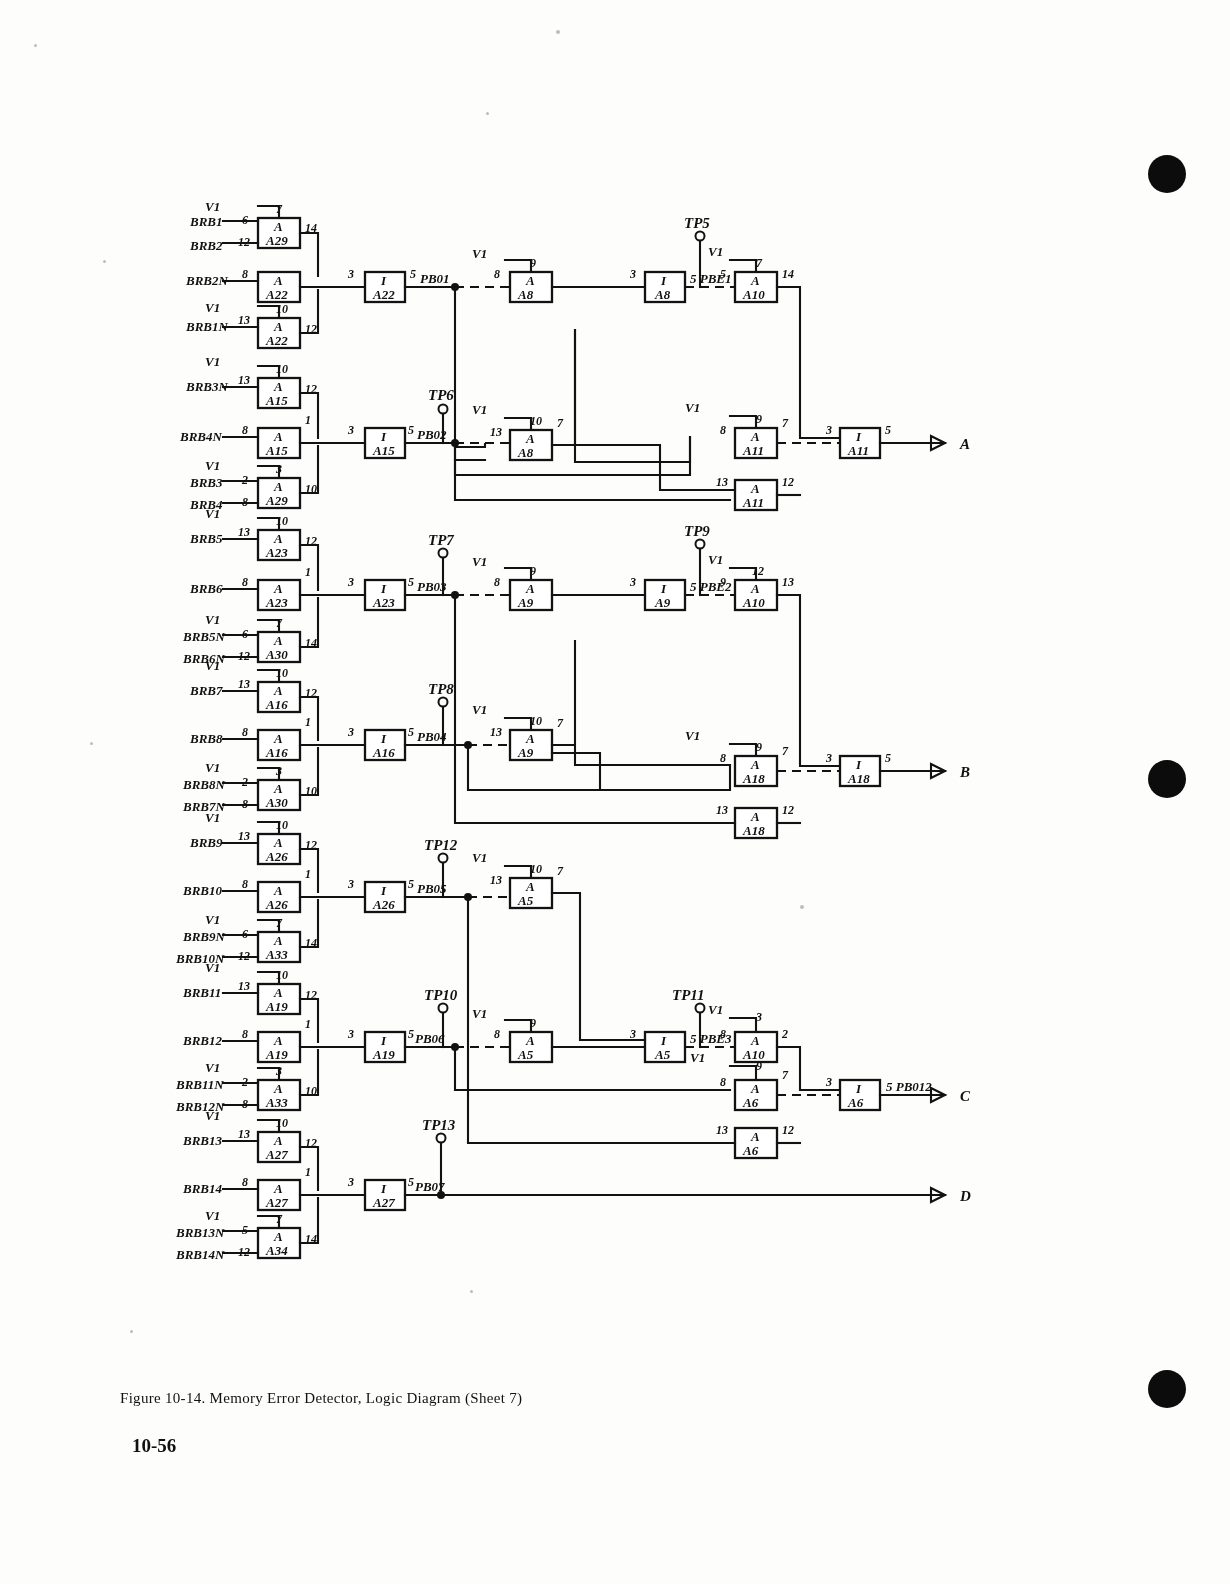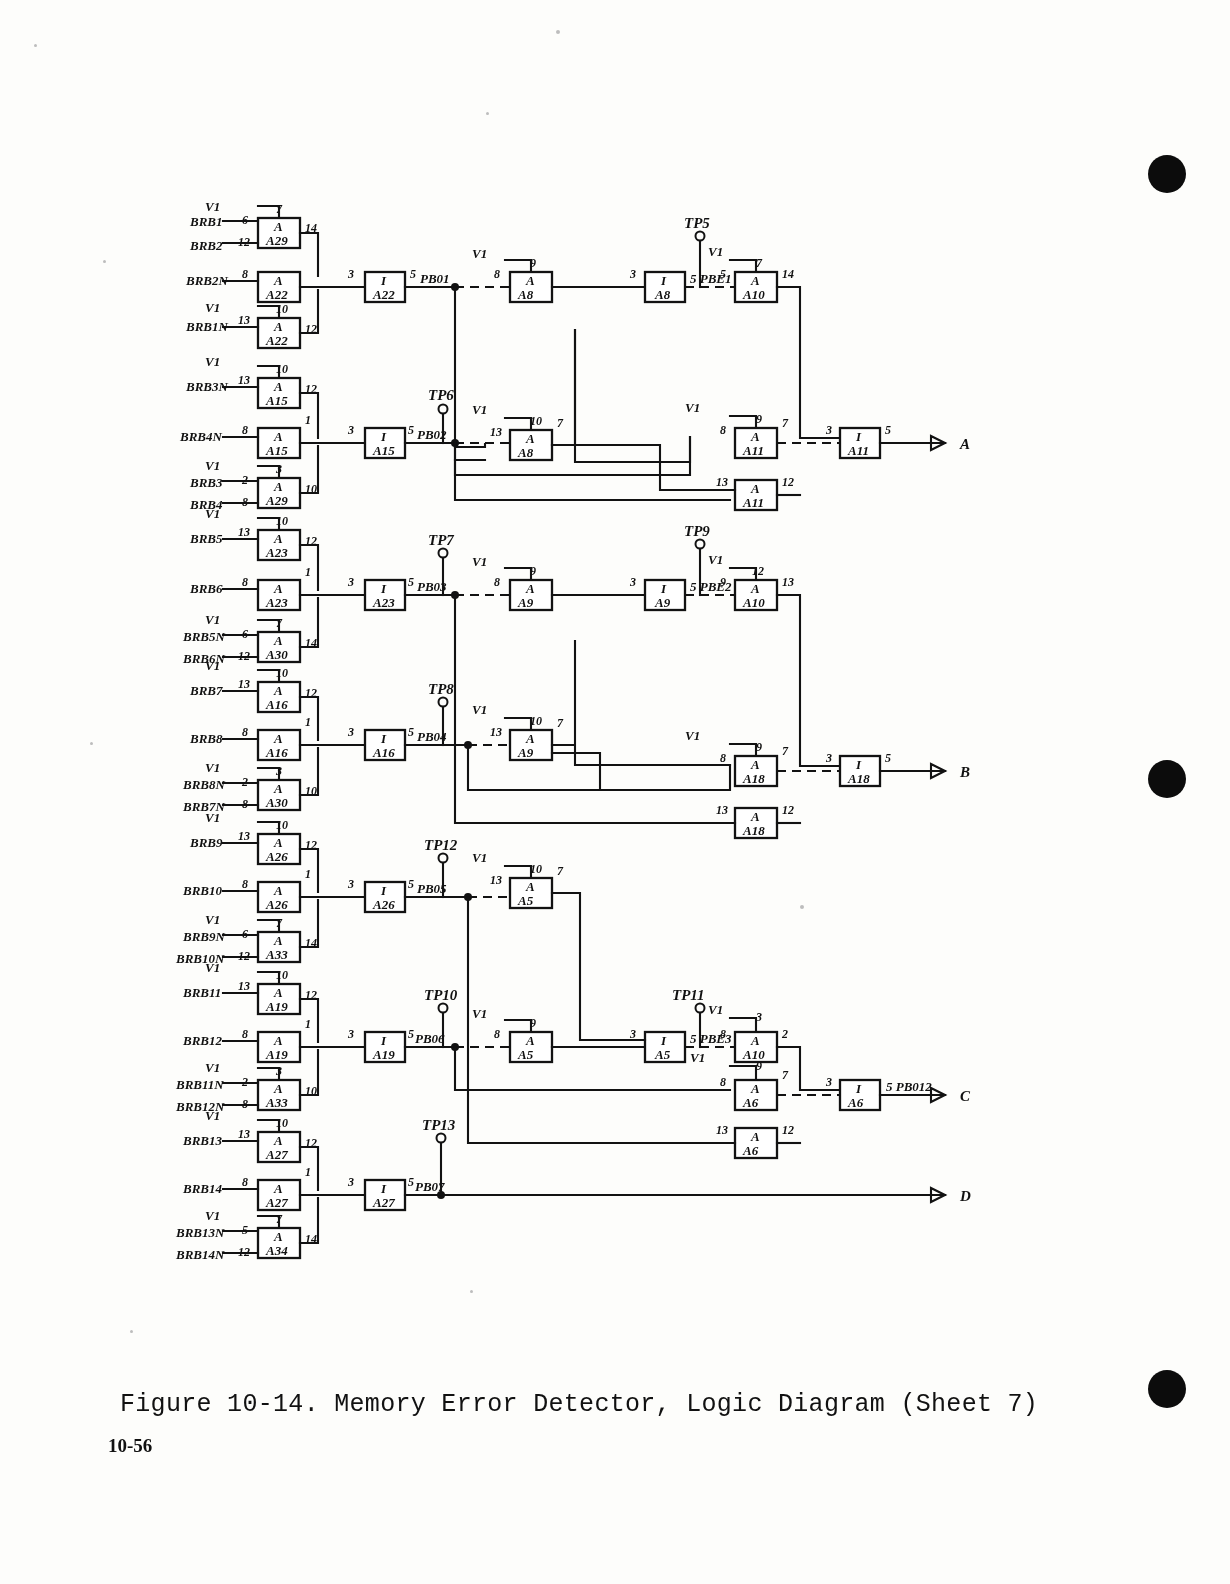--- a/index.html
+++ b/index.html
@@ -9,22 +9,22 @@
   
   .hole{position:absolute;width:38px;height:38px;border-radius:50%;background:#0c0c0c;}
 
   
   .speck{position:absolute;background:#bdbdbd;border-radius:50%;}
 
   
   #diagram{position:absolute;left:0;top:0;width:1230px;height:1320px;}
 
   
-  .figcap{position:absolute;left:120px;top:1390px;font-size:25px;font-family:Liberation Mono, monospace;letter-spacing:.3px;}
-  .pgnum{position:absolute;left:108px;top:1435px;font-size:19px;font-weight:700;font-family:"Liberation Serif",serif;}
+  .figcap{position:absolute;left:120px;top:1390px;font-size:15px;font-family:Liberation Serif, serif;letter-spacing:.3px;}
+  .pgnum{position:absolute;left:132px;top:1435px;font-size:19px;font-weight:700;font-family:"Liberation Serif",serif;}
 </style>
 </head>
 <body>
 
 <div id="page">
 
   <div class="hole" style="left:1148px;top:155px;"></div>
   <div class="hole" style="left:1148px;top:760px;"></div>
   <div class="hole" style="left:1148px;top:1370px;"></div>
 

